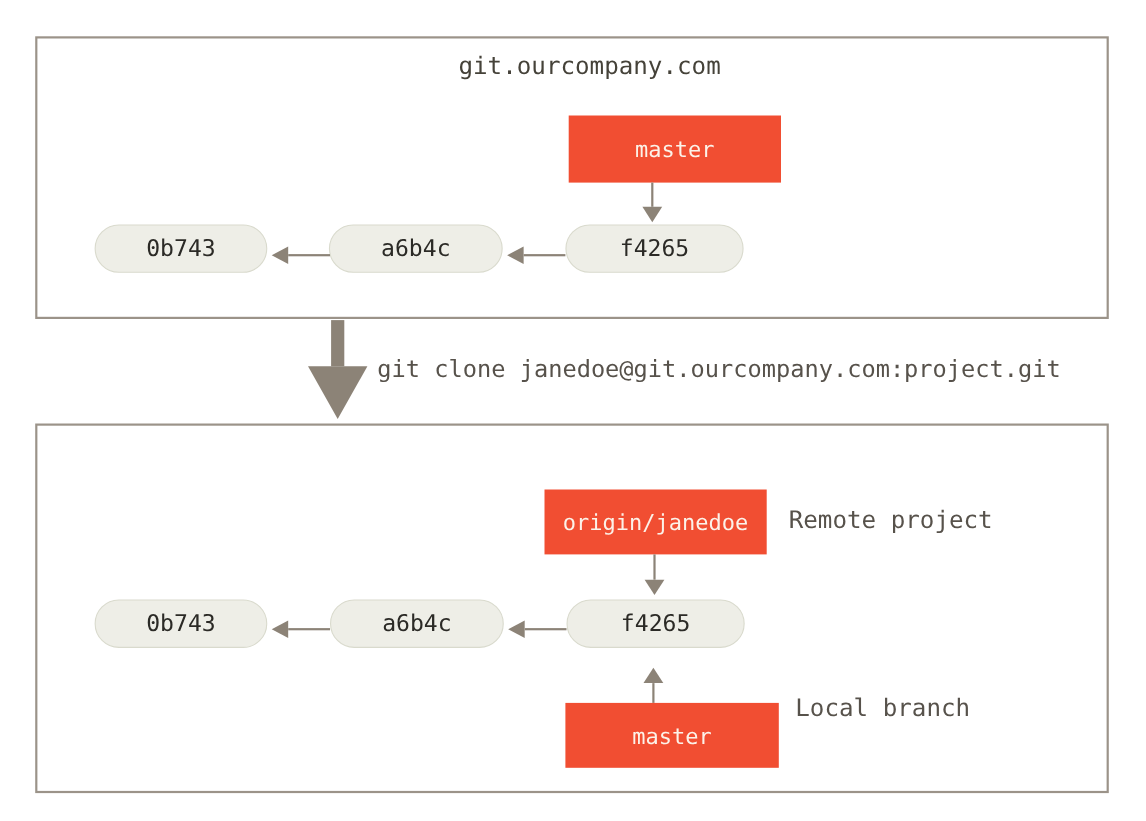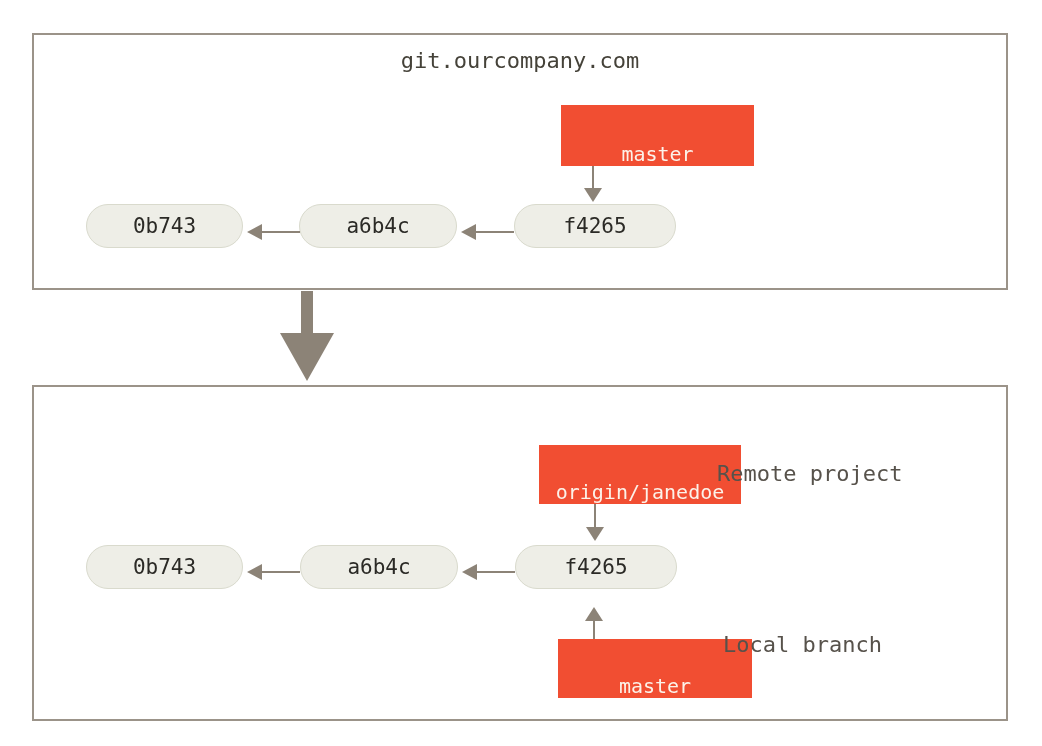--- a/index.html
+++ b/index.html
@@ -22,34 +22,34 @@
 
   .box-title {
     position: absolute;
     width: 976px;
     left: 32px;
     text-align: center;
     font-size: 22px;
     line-height: 27px;
     color: var(--title-text, #454239);
     white-space: pre;
+    padding-left: 16px;
   }
   #server-title { top: 47px; }
   #local-title  { top: 401px; }
 
   .branch-box {
     position: absolute;
     background: var(--branch-red, #f14e32);
     color: var(--branch-label-text, #fcf2e9);
     font-size: 20px;
     display: flex;
-    align-items: flex-end;
+    align-items: center;
     justify-content: center;
     white-space: pre;
-    margin-left: 44px;
   }
   #server-master-box { left: 517px; top: 105px; width: 193px; height: 61px; }
   #remote-branch-box { left: 495px; top: 445px; width: 202px; height: 59px; }
   #local-master-box  { left: 514px; top: 639px; width: 194px; height: 59px; }
 
   .commit {
     position: absolute;
     height: 44px;
     background: var(--commit-fill, #eeeee7);
     border: 1px solid var(--commit-border, #d9dacd);
@@ -160,20 +160,21 @@
   <div class="commit" id="srv-commit-1">0b743</div>
   <div class="commit" id="srv-commit-2">a6b4c</div>
   <div class="commit" id="srv-commit-3">f4265</div>
   <div class="h-arrow" id="srv-parent-arrow-1"></div>
   <div class="h-arrow" id="srv-parent-arrow-2"></div>
 
   <div>
     <div id="clone-arrow-shaft"></div>
     <div id="clone-arrow-head"></div>
   </div>
+  <div class="annotation" id="clone-command">git clone janedoe@git.ourcompany.com:project.git</div>
 
   <div class="repo-box" id="local-box"></div>
 
   <div class="branch-box" id="remote-branch-box">
     <span>origin/janedoe</span>
   </div>
   <div class="annotation" id="remote-branch-annotation">Remote project</div>
   <div class="v-arrow down" id="loc-remote-arrow"></div>
 
   <div class="commit" id="loc-commit-1">0b743</div>

